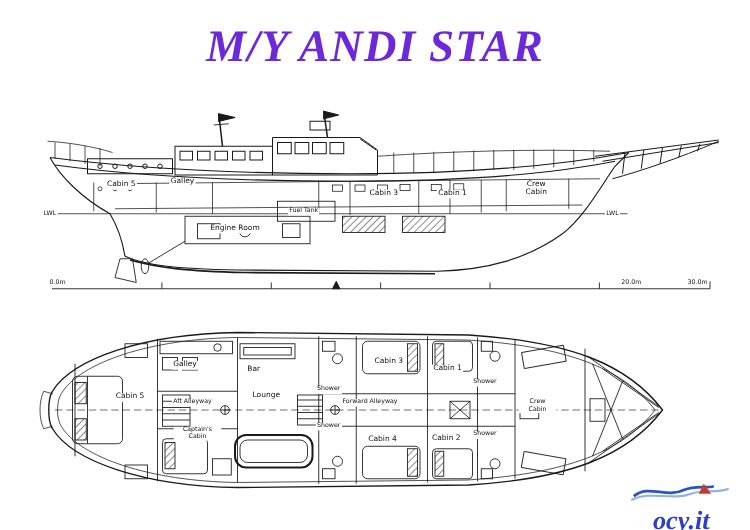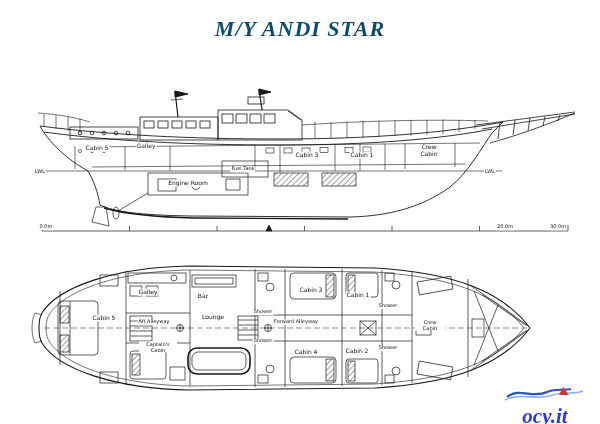--- a/index.html
+++ b/index.html
@@ -1,21 +1,21 @@
 <!DOCTYPE html>
 <html><head>
 <meta charset="utf-8">
 <style>
   html,body{margin:0;padding:0;background:#fff;}
   .page{position:relative;width:600px;height:424px;background:#ffffff;overflow:hidden;
         font-family:"DejaVu Sans",sans-serif;color:#111;}
   .abs{position:absolute;}
   .title{position:absolute;left:50%;top:16px;transform:translateX(-50%);
          font-family:"Liberation Serif",serif;font-style:italic;font-weight:bold;
-         font-size:22px;letter-spacing:1px;color:#0c4a6e;white-space:nowrap;}
+         font-size:36px;letter-spacing:1px;color:#6d28d9;white-space:nowrap;}
   .lbl{position:absolute;font:6px "DejaVu Sans",sans-serif;color:#111;
        transform:translate(-50%,-50%);background:#fff;padding:0 1px;
        white-space:nowrap;line-height:1.1;text-align:center;}
   .lbl.xs{font-size:5px;}
   .lbl.wrap{white-space:normal;width:28px;}
   .lbl.wrap-w{white-space:normal;width:36px;}
   .logo{position:absolute;left:498px;top:385px;width:94px;text-align:center;}
   .logo-text{font-family:"Liberation Serif",serif;font-style:italic;font-weight:bold;
              font-size:21px;color:#2b3ec9;line-height:1;margin-top:1px;}
 </style>

